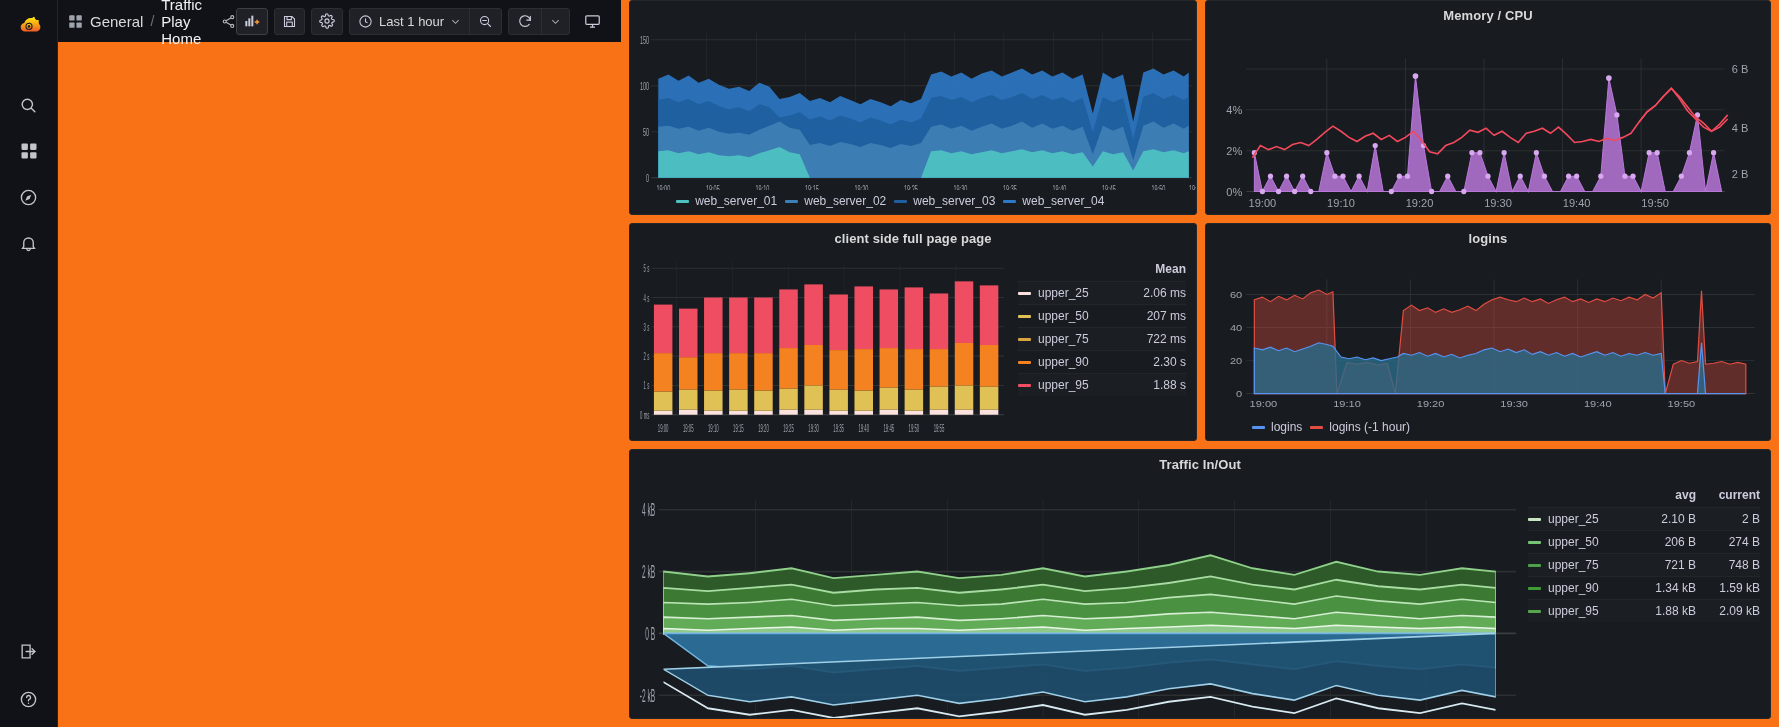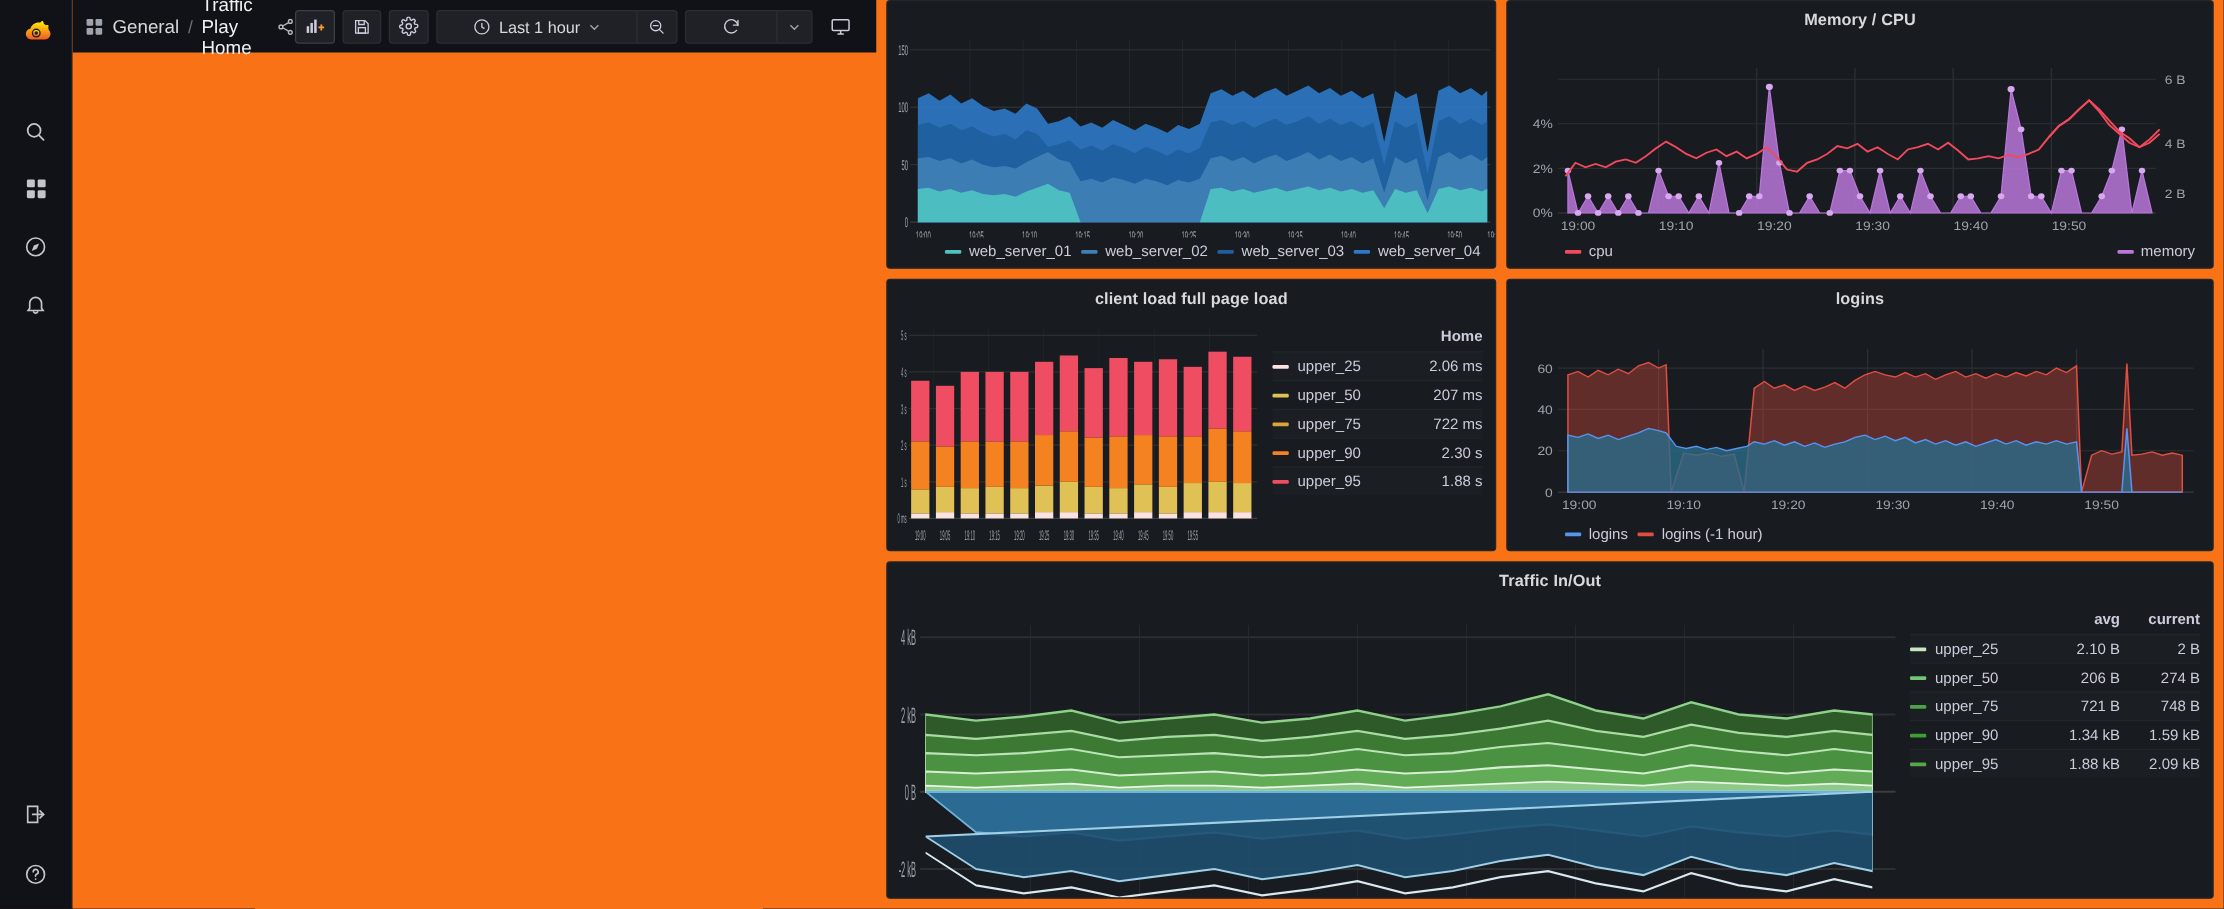--- a/index.html
+++ b/index.html
@@ -46,21 +46,21 @@
   .share-icon { color: #b5b8bf; margin-left: 12px; display: flex; align-items: center; cursor: pointer; }
   .topbar-right { margin-left: auto; display: flex; align-items: center; gap: 6px; }
   .tb-btn {
     height: 27px; min-width: 30px; padding: 0 7px;
     background: #1f2127; border: 1px solid #2c2e34; border-radius: 3px;
     display: flex; align-items: center; justify-content: center; gap: 6px;
     color: #ccccdc; cursor: pointer; font-size: 13px;
   }
   .tb-btn.plain { background: transparent; border-color: transparent; }
   .tb-group { display: flex; align-items: center; background: #1f2127; border: 1px solid #2c2e34; border-radius: 3px; height: 27px; }
-  .tb-group .seg { display: flex; align-items: center; justify-content: space-between; height: 100%; padding: 0 8px; color: #ccccdc; cursor: pointer; font-size: 13px; gap: 6px; margin-left: 20px; }
+  .tb-group .seg { display: flex; align-items: center; justify-content: space-between; height: 100%; padding: 0 8px; color: #ccccdc; cursor: pointer; font-size: 13px; gap: 6px; }
   .tb-group .seg + .seg { border-left: 1px solid #2c2e34; }
   .tr-label { color: #d8d9da; font-size: 13px; white-space: nowrap; }
   .dash-highlight { background: #1f2127; border-color: #3d3f45; }
 
   
   .dash {
     flex: 1 1 auto; padding: 0 8px 8px 8px;
     display: grid;
     grid-template-columns: 1fr 566px;
     grid-template-rows: 215px 218px 1fr;
@@ -407,35 +407,24 @@
                 <text class="ax" x="56" y="178" text-anchor="middle">19:00</text>
                 <text class="ax" x="134" y="178" text-anchor="middle">19:10</text>
                 <text class="ax" x="212" y="178" text-anchor="middle">19:20</text>
                 <text class="ax" x="290" y="178" text-anchor="middle">19:30</text>
                 <text class="ax" x="368" y="178" text-anchor="middle">19:40</text>
                 <text class="ax" x="446" y="178" text-anchor="middle">19:50</text>
               </g>
             </svg>
           </div>
         </div>
-        <div class="legend-row split">
-          <div class="legend-item">
-            <span class="legend-swatch" style="background:#f2495c"></span>
-            <span>cpu</span>
-          </div>
-          <span class="legend-spacer"></span>
-          <div class="legend-item">
-            <span class="legend-swatch" style="background:#b877d9"></span>
-            <span>memory</span>
-          </div>
-        </div>
       </section>
 
       <section class="panel">
-        <div class="panel-title">client load full page load</div>
+        <div class="panel-title">client side full page page</div>
         <div class="panel-body">
           <div class="plot">
             <svg viewBox="0 0 990 190" preserveAspectRatio="none">
               <g>
                 <line class="grid-line" x1="56" y1="20" x2="970" y2="20"></line>
                 <line class="grid-line" x1="56" y1="49" x2="970" y2="49"></line>
                 <line class="grid-line" x1="56" y1="78" x2="970" y2="78"></line>
                 <line class="grid-line" x1="56" y1="107" x2="970" y2="107"></line>
                 <line class="grid-line" x1="56" y1="136" x2="970" y2="136"></line>
                 <line class="axis-line" x1="56" y1="165" x2="970" y2="165"></line>
@@ -539,21 +528,21 @@
                 <text class="ax" x="671" y="182" text-anchor="middle">19:45</text>
                 <text class="ax" x="736" y="182" text-anchor="middle">19:50</text>
                 <text class="ax" x="801" y="182" text-anchor="middle">19:55</text>
               </g>
             </svg>
           </div>
 
           <div class="legend-table">
             <div class="lt-head">
               <span class="lt-name"></span>
-              <span class="lt-col">Home</span>
+              <span class="lt-col">Mean</span>
             </div>
             <div class="lt-row">
               <span class="lt-name">
                   <span class="legend-swatch" style="background:#fce2de"></span>
                   <span>upper_25</span>
                 </span>
               <span class="lt-col">2.06 ms</span>
             </div>
             <div class="lt-row">
               <span class="lt-name">

